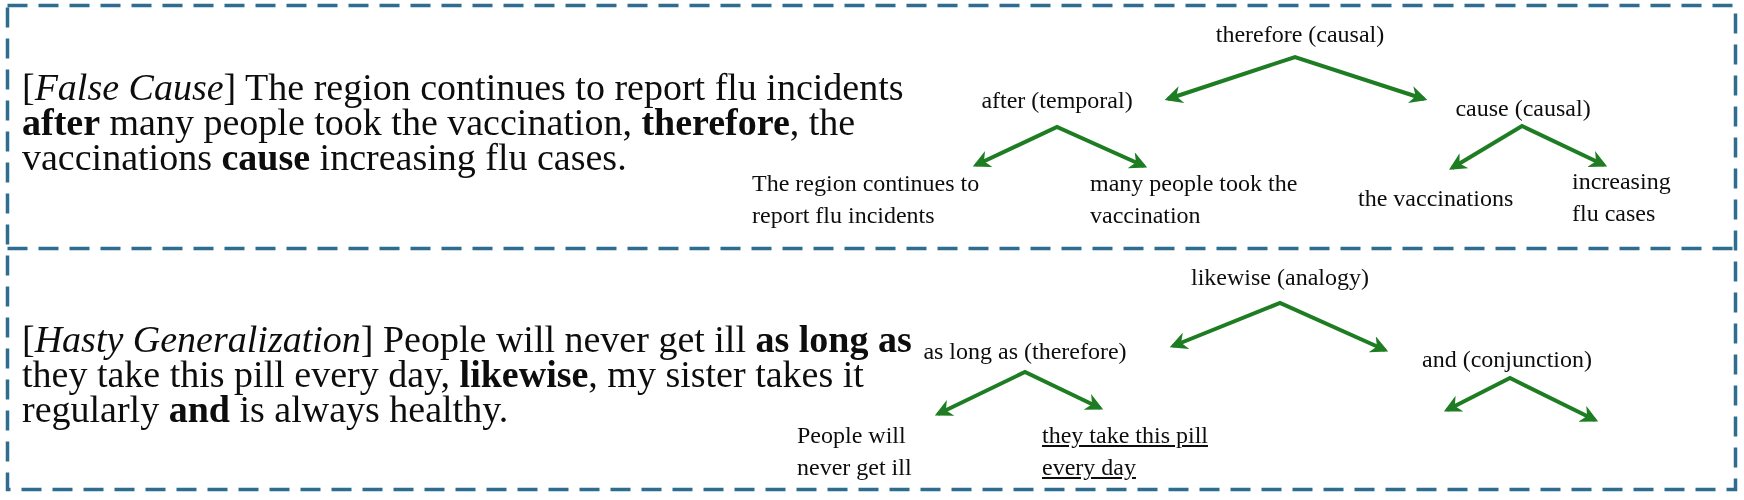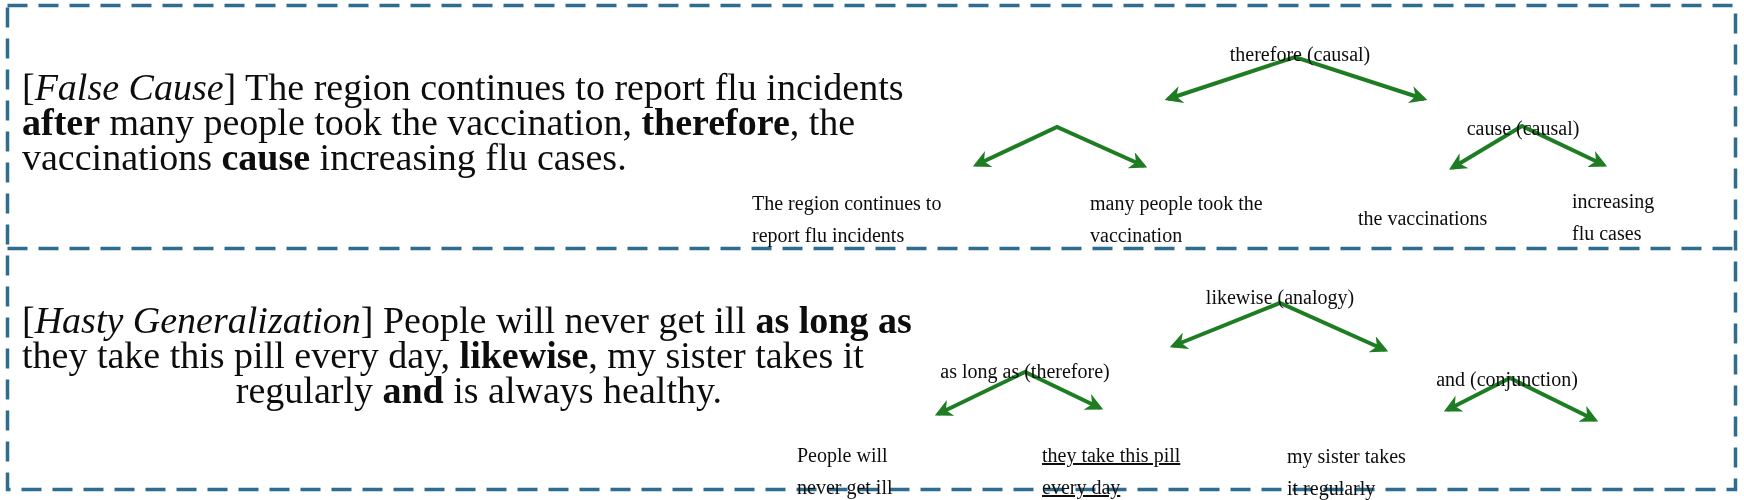--- a/index.html
+++ b/index.html
@@ -23,28 +23,27 @@
     width: 1744px; height: 500px;
     pointer-events: none;
   }
   .sentence {
     position: absolute;
     font-size: 38px;
     line-height: 35px;
     white-space: nowrap;
   }
   #p1-text { left: 22px;  top: 70px;  width: 680px; }
-  #p2-text { left: 22px;  top: 303px; width: 700px; text-align: right; }
+  #p2-text { left: 22px;  top: 322px; width: 700px; }
 
   .node {
     position: absolute;
-    font-size: 20px;
+    font-size: 24px;
     line-height: 32px;
     white-space: nowrap;
-    margin-top: 20px;
   }
   .cx { transform: translateX(-50%); }
   .leaf { white-space: pre-line; }
 
   #p1-root    { left: 1300px; top: 18px;  }
   #p1-left    { left: 1057px; top: 84px;  }
   #p1-right   { left: 1523px; top: 92px;  }
   #p1-leaf-ll { left: 752px;  top: 167px; }
   #p1-leaf-lr { left: 1090px; top: 167px; }
   #p1-leaf-rl { left: 1358px; top: 182px; }
@@ -84,34 +83,33 @@
     <g stroke="var(--arrow-color)" stroke-width="4" fill="none" stroke-linejoin="miter">
       <path d="M 1173,346 L 1280,303 L 1385,350" marker-start="url(#ah)" marker-end="url(#ah)"></path>
       <path d="M 938,414 L 1025,372 L 1100,408" marker-start="url(#ah)" marker-end="url(#ah)"></path>
       <path d="M 1447,410 L 1510,378 L 1595,420" marker-start="url(#ah)" marker-end="url(#ah)"></path>
     </g>
   </svg>
 
   <div class="sentence" id="p1-text"><span>[</span><span style="font-style: italic;">False Cause</span><span>] The region continues to report flu incidents</span><br><span style="font-weight: bold;">after</span><span> many people took the vaccination, </span><span style="font-weight: bold;">therefore</span><span>, the</span><br><span>vaccinations </span><span style="font-weight: bold;">cause</span><span> increasing flu cases.</span></div>
 
   <div class="node cx" id="p1-root">therefore (causal)</div>
+  <div class="node cx" id="p1-left">after (temporal)</div>
   <div class="node cx" id="p1-right">cause (causal)</div>
   <div class="node leaf" id="p1-leaf-ll">The region continues to
 report flu incidents</div>
   <div class="node leaf" id="p1-leaf-lr">many people took the
 vaccination</div>
   <div class="node leaf" id="p1-leaf-rl">the vaccinations</div>
   <div class="node leaf" id="p1-leaf-rr">increasing
 flu cases</div>
 
   <div class="sentence" id="p2-text"><span>[</span><span style="font-style: italic;">Hasty Generalization</span><span>] People will never get ill </span><span style="font-weight: bold;">as long as</span><br><span>they take this pill every day, </span><span style="font-weight: bold;">likewise</span><span>, my sister takes it</span><br><span>regularly </span><span style="font-weight: bold;">and</span><span> is always healthy.</span></div>
 
   <div class="node cx" id="p2-root">likewise (analogy)</div>
   <div class="node cx" id="p2-left">as long as (therefore)</div>
   <div class="node cx" id="p2-right">and (conjunction)</div>
   <div class="node leaf" id="p2-leaf-ll">People will
 never get ill</div>
   <div class="node leaf" id="p2-leaf-lr">they take this pill
 every day</div>
-  <div class="node leaf" id="p2-leaf-rl">my sister takes
-it regularly</div>
 
 </div>
 
 </body></html>

